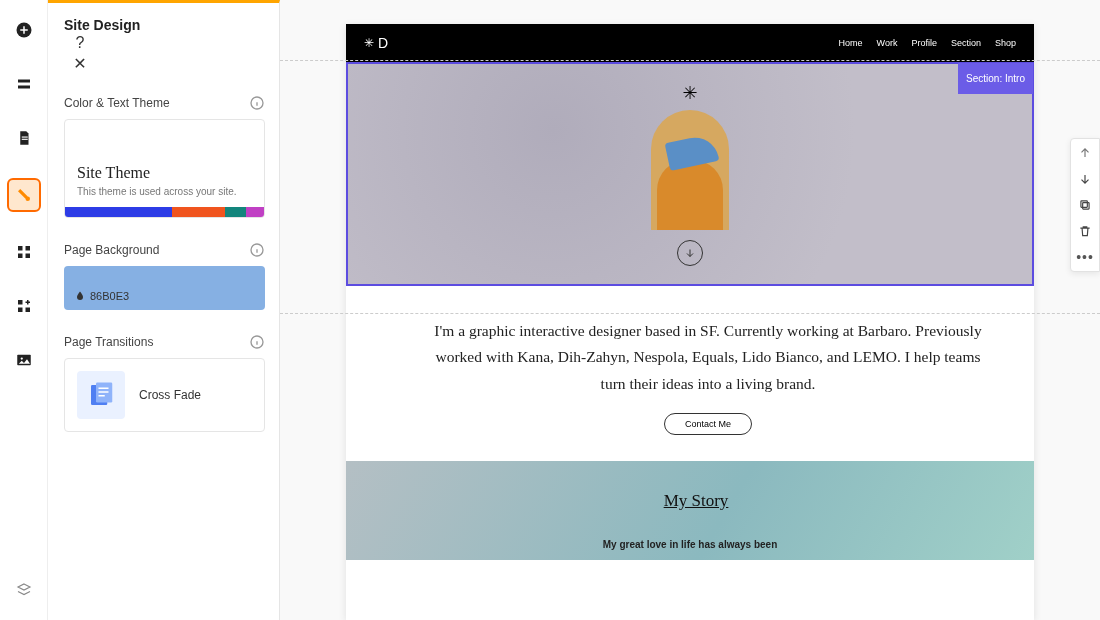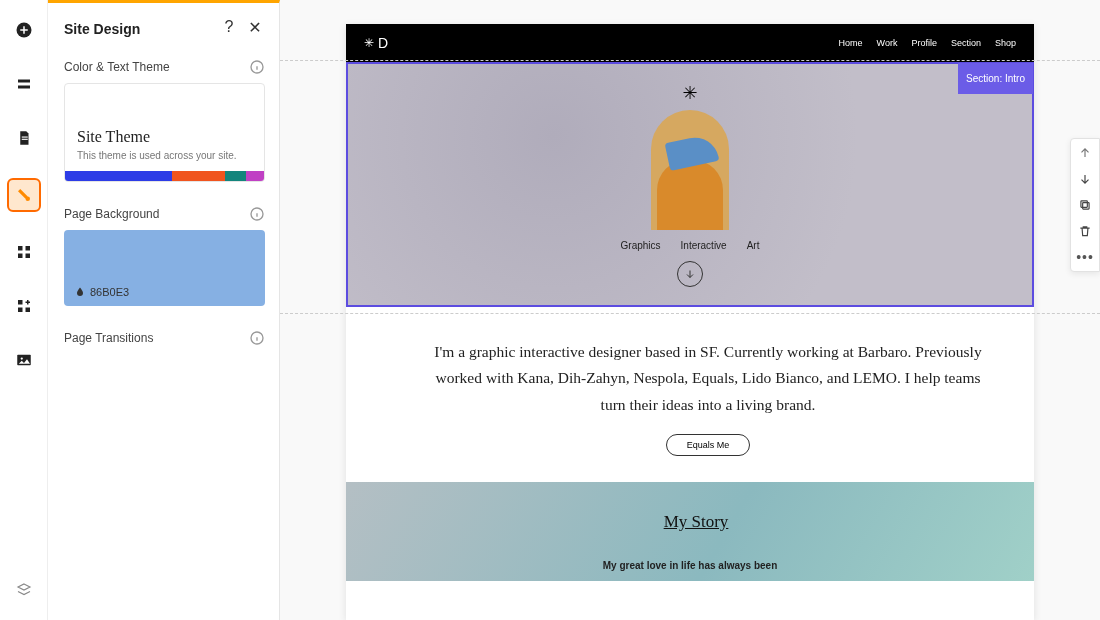--- a/index.html
+++ b/index.html
@@ -4,37 +4,37 @@
 <style>
 * { margin:0; padding:0; box-sizing:border-box; font-family:-apple-system,BlinkMacSystemFont,"Segoe UI",Helvetica,Arial,sans-serif; }
 body { width:1100px; height:620px; overflow:hidden; background:#fff; display:flex; }
 .left-rail { width:48px; background:#fff; border-right:1px solid #eee; display:flex; flex-direction:column; align-items:center; padding-top:16px; gap:26px; position:relative; }
 .left-rail .tool { width:28px; height:28px; display:flex; align-items:center; justify-content:center; cursor:pointer; color:#333; }
 .left-rail .tool.selected { background:#FFE7CE; border:2px solid #FF6A00; border-radius:6px; width:34px; height:34px; }
 .left-rail .tool svg { width:18px; height:18px; }
 .left-rail .bottom-tool { position:absolute; bottom:16px; }
 
 .panel { width:232px; background:#fff; border-right:1px solid #e5e5e5; display:flex; flex-direction:column; border-top:3px solid #FFA500; }
-.panel-header { display:flex; align-items:flex-end; padding:14px 14px 14px 16px; }
+.panel-header { display:flex; align-items:flex-start; padding:14px 14px 14px 16px;flex-direction:column; }
 .panel-title { font-size:14px; font-weight:700; flex:1; color:#222; }
 .panel-header .hbtn { width:20px; height:20px; display:flex; align-items:center; justify-content:center; cursor:pointer; color:#333; margin-left:6px; font-size:16px; }
 
 .section { padding:8px 14px 16px 16px; }
 .section-row { display:flex; align-items:center; justify-content:space-between; margin-bottom:8px; }
 .section-label { font-size:12px; color:#444; }
 .info-icon { width:16px; height:16px; color:#888; cursor:pointer; }
 
 .theme-card { border:1px solid #e5e5e5; border-radius:4px; overflow:hidden; }
 .theme-card-body { padding:12px 12px 10px 12px; }
 .theme-title { font-family:Georgia,serif; font-size:16px; color:#222; margin-bottom:4px;margin-top:32px; }
 .theme-sub { font-size:10px; color:#777; }
 .theme-swatches { display:flex; height:10px; }
 .sw { flex:1; }
 
-.bg-card { height:76px; border-radius:4px; background:#86B0E3; display:flex; align-items:flex-end; padding:8px 10px; cursor:pointer; }
+.bg-card { height:44px; border-radius:4px; background:#86B0E3; display:flex; align-items:flex-end; padding:8px 10px; cursor:pointer; }
 .bg-hex { font-size:11px; color:#333; display:flex; align-items:center; gap:4px; }
 .bg-hex svg { width:12px; height:12px; }
 
 .trans-card { border:1px solid #e5e5e5; border-radius:4px; display:flex; align-items:center; padding:12px; gap:14px; cursor:pointer; }
 .trans-icon { width:48px; height:48px; background:#EAF1FF; border-radius:4px; display:flex; align-items:center; justify-content:center; }
 .trans-label { font-size:12px; color:#333; }
 
 .canvas { flex:1; background:#f9f9f9; position:relative; overflow:hidden; display:flex; justify-content:center; padding-top:24px; }
 .ruler-dash { position:absolute; top:60px; left:0; right:0; border-top:1px dashed #ccc; }
 .ruler-dash2 { position:absolute; top:313px; left:0; right:0; border-top:1px dashed #ccc; }
@@ -178,20 +178,32 @@
   </div>
 
   <div class="section">
     <div class="section-row">
       <div class="section-label">Page Transitions</div>
       <svg class="info-icon" viewBox="0 0 24 24" fill="none" stroke="#999" stroke-width="2">
           <circle cx="12" cy="12" r="9"></circle>
           <path d="M12 8h.01M12 11v5"></path>
         </svg>
     </div>
+    <div class="trans-card">
+      <div class="trans-icon">
+        <svg width="30" height="30" viewBox="0 0 24 24">
+            <rect x="4" y="4" width="13" height="16" rx="1" fill="#4F7FF2"></rect>
+            <rect x="8" y="2" width="13" height="16" rx="1" fill="#8FB3FA"></rect>
+            <rect x="10" y="6" width="8" height="1.2" fill="#fff"></rect>
+            <rect x="10" y="9" width="8" height="1.2" fill="#fff"></rect>
+            <rect x="10" y="12" width="5" height="1.2" fill="#fff"></rect>
+          </svg>
+      </div>
+      <div class="trans-label">Cross Fade</div>
+    </div>
   </div>
 </div>
 
 <div class="canvas">
   <div class="ruler-dash"></div>
   <div class="ruler-dash2"></div>
 
   <div class="stage">
     <div class="site-header">
       <div class="logo">
@@ -208,36 +220,31 @@
     </div>
 
     <div class="hero">
       <div class="hero-label">Section: Intro</div>
       <div class="hero-content">
         <div class="hero-star">✳</div>
         <div class="hero-img">
           <div class="hero-figure"></div>
           <div class="hero-hat"></div>
         </div>
-        <div class="hero-tags">
-          <span>Graphics</span>
-          <span>Interactive</span>
-          <span>Art</span>
-        </div>
         <div class="hero-arrow">
           <svg width="12" height="12" viewBox="0 0 24 24" fill="none" stroke="#333" stroke-width="2">
               <path d="M12 5v14M6 13l6 6 6-6"></path>
             </svg>
         </div>
       </div>
     </div>
 
     <div class="intro">
       <div class="intro-text">I'm a graphic interactive designer based in SF. Currently working at Barbaro. Previously worked with Kana, Dih-Zahyn, Nespola, Equals, Lido Bianco, and LEMO. I help teams turn their ideas into a living brand.</div>
-      <div class="contact-btn">Equals Me</div>
+      <div class="contact-btn">Contact Me</div>
     </div>
 
     <div class="story">
       <div class="story-title">My Story</div>
       <div class="story-sub">My great love in life has always been</div>
     </div>
   </div>
 
   <div class="float-toolbar">
     <div class="fbtn">

